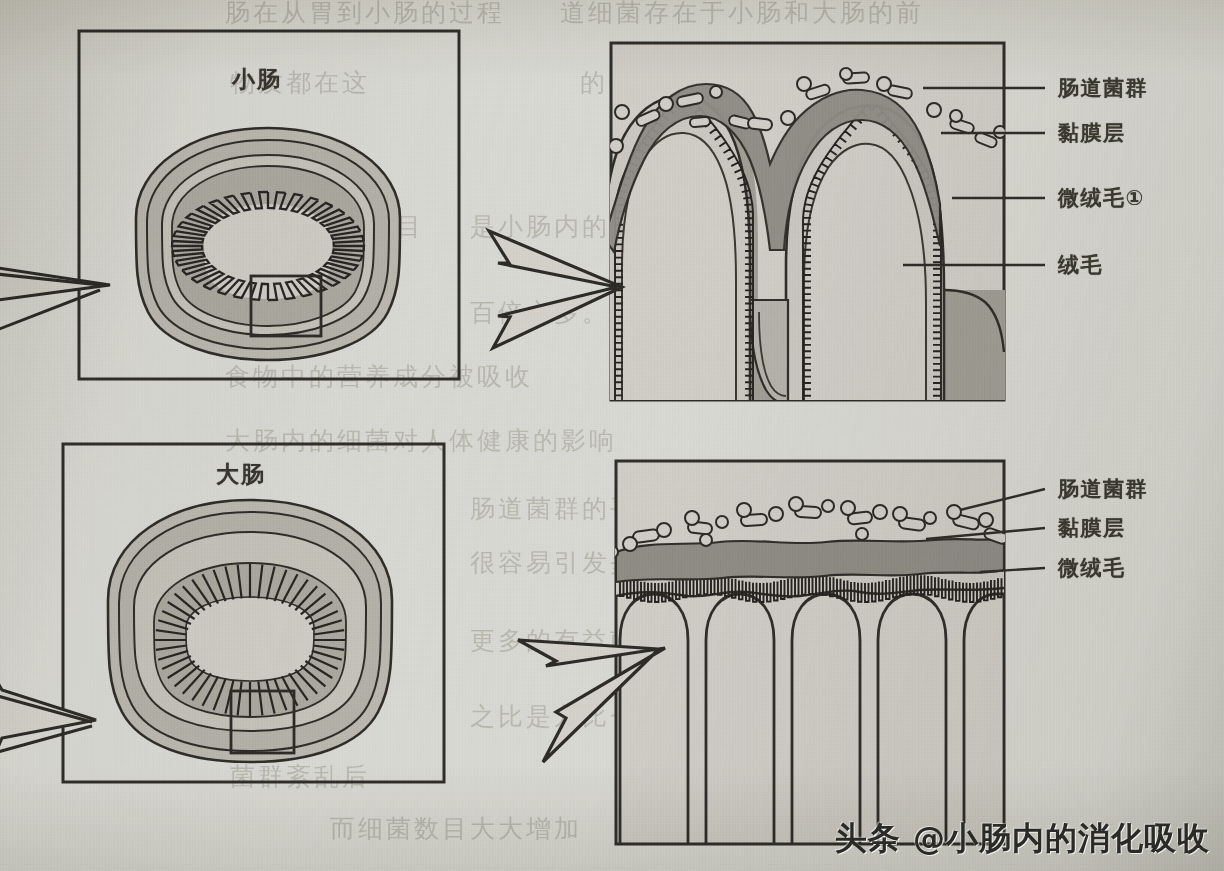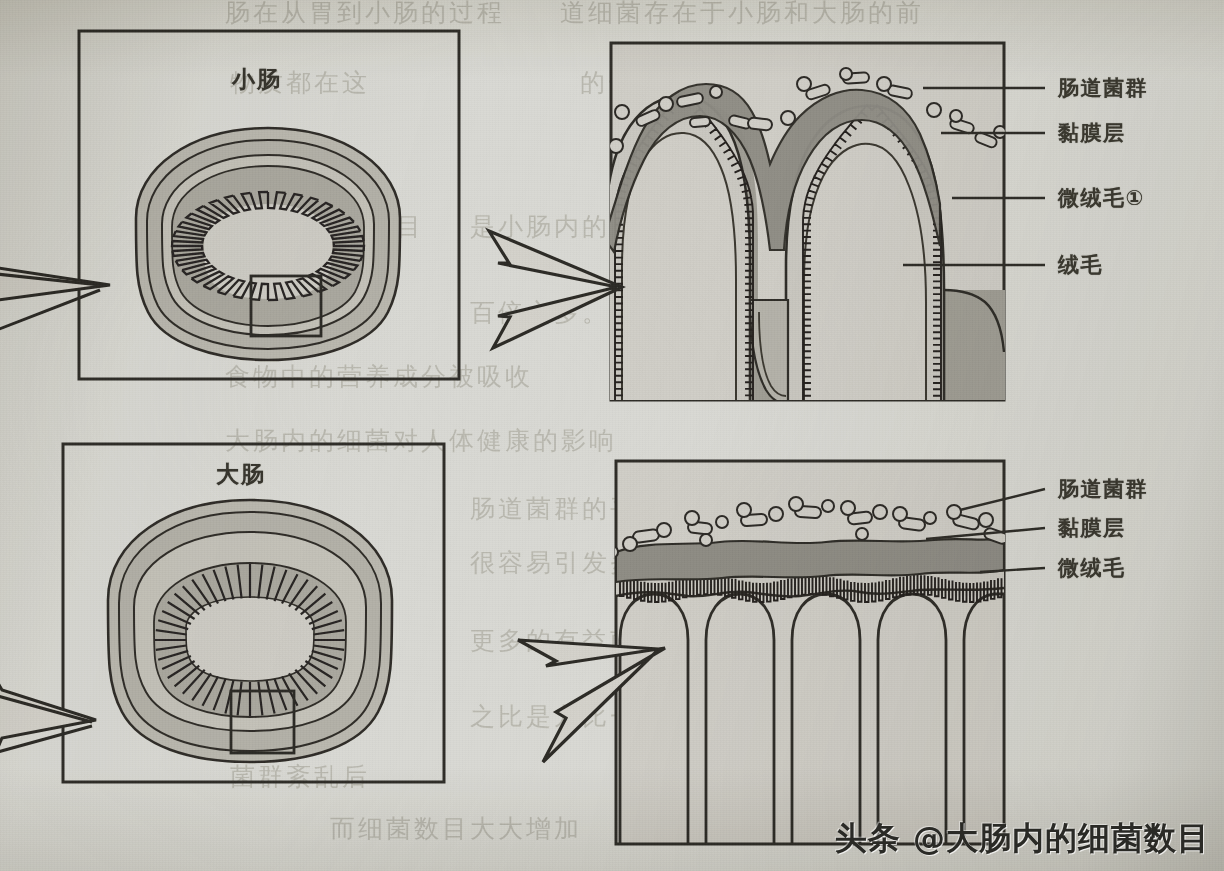--- a/index.html
+++ b/index.html
@@ -499,14 +499,14 @@
   <div class="lbl" style="left:1058px;top:184px;">微绒毛①</div>
   <div class="lbl" style="left:1058px;top:251px;">绒毛</div>
 
   <div class="lbl" style="left:1058px;top:475px;">肠道菌群</div>
   <div class="lbl" style="left:1058px;top:514px;">黏膜层</div>
   <div class="lbl" style="left:1058px;top:554px;">微绒毛</div>
 
   <div class="grain"></div>
   <div class="grain2"></div>
 
-  <div id="watermark">头条 @大肠内的细菌数目</div>
+  <div id="watermark">头条 @小肠内的消化吸收</div>
 </div>
 
 </body></html>

